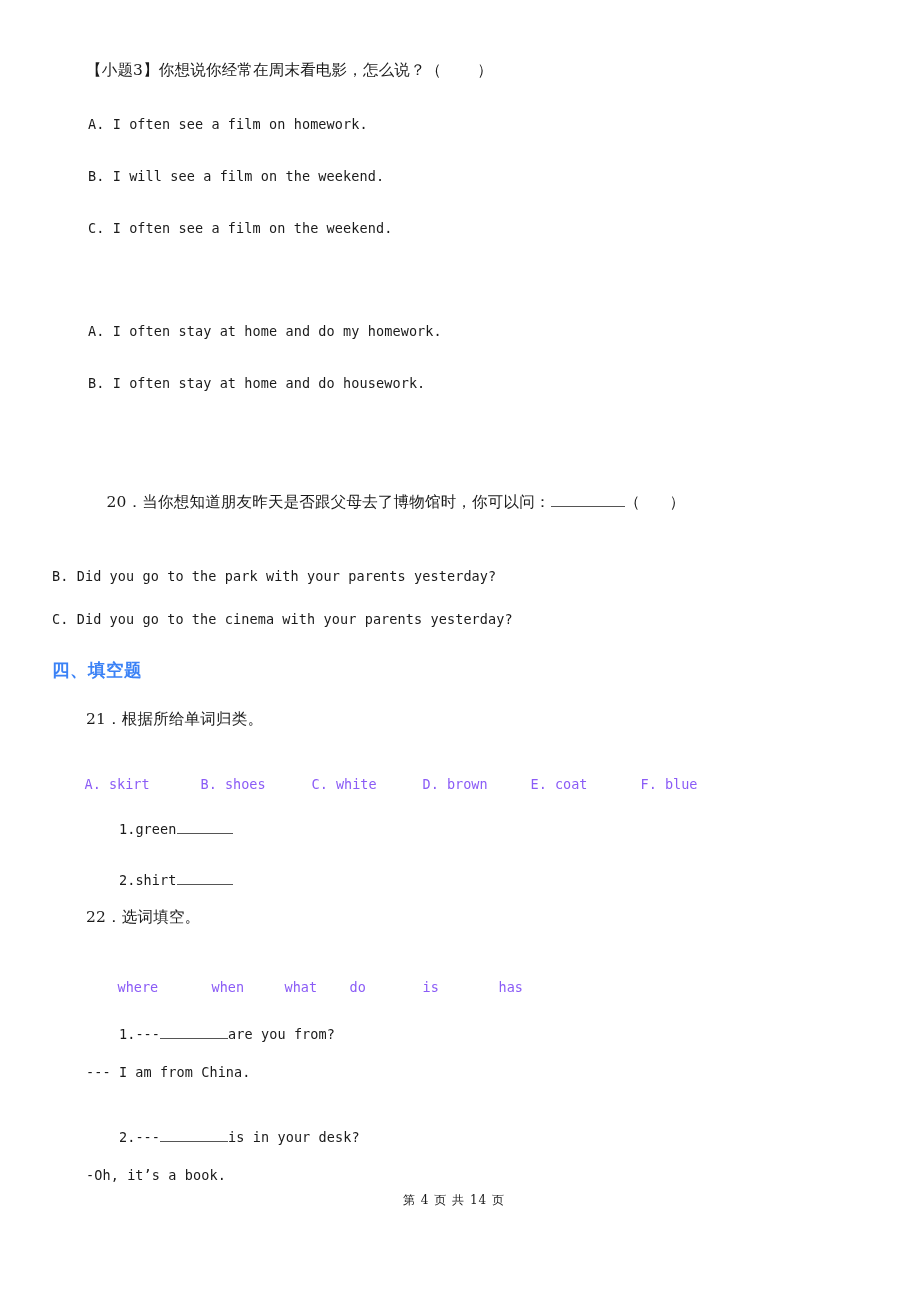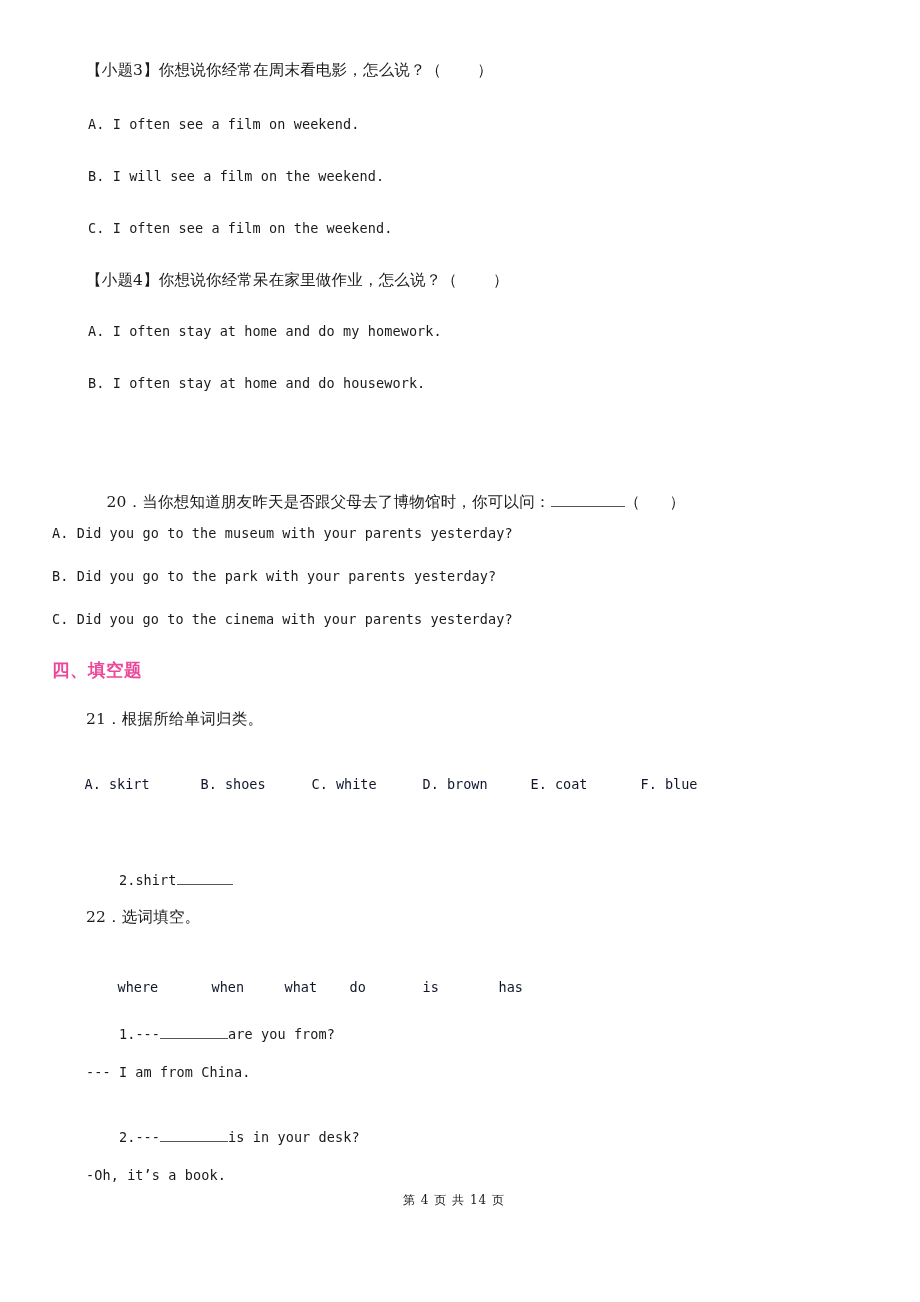--- a/index.html
+++ b/index.html
@@ -44,21 +44,21 @@
     font-size: 13.5px;
     letter-spacing: 0.1px;
   }
 
   
   .section-heading {
     position: absolute;
     font-family: "DejaVu Serif", "Liberation Serif", serif;
     font-size: 17.5px;
     font-weight: bold;
-    color: #ec4899;
+    color: #3b82f6;
     white-space: pre;
     letter-spacing: 0.5px;
   }
 
   
   .footer {
     position: absolute;
     font-family: "DejaVu Serif", "Liberation Serif", serif;
     font-size: 12px;
     color: #1a1a1a;
@@ -77,61 +77,62 @@
 
   .paren {
     letter-spacing: 0;
   }
 
   .wordbank {
     position: absolute;
     white-space: pre;
     font-family: "DejaVu Sans Mono", "Liberation Mono", monospace;
     font-size: 13.5px;
-    color: #0f172a;
+    color: #8b5cf6;
   }
 </style>
 </head>
 <body>
 
 <div class="page">
 
   <div class="line cn" style="left:86px; top:63px;">【小题3】你想说你经常在周末看电影，怎么说？（       ）</div>
 
-  <div class="line en" style="left:88px; top:118px;">A. I often see a film on weekend.</div>
+  <div class="line en" style="left:88px; top:118px;">A. I often see a film on homework.</div>
 
   <div class="line en" style="left:88px; top:170px;">B. I will see a film on the weekend.</div>
 
   <div class="line en" style="left:88px; top:222px;">C. I often see a film on the weekend.</div>
 
-  <div class="line cn" style="left:86px; top:273px;">【小题4】你想说你经常呆在家里做作业，怎么说？（       ）</div>
 
   <div class="line en" style="left:88px; top:325px;">A. I often stay at home and do my homework.</div>
 
   <div class="line en" style="left:88px; top:377px;">B. I often stay at home and do housework.</div>
 
 
   <div class="line cn" style="left:86px; top:479px;">
     <span>20．当你想知道朋友昨天是否跟父母去了博物馆时，你可以问：</span><span class="blank blank-md"></span><span class="paren">（      ）</span>
   </div>
 
-  <div class="line en" style="left:52px; top:527px;">A. Did you go to the museum with your parents yesterday?</div>
 
   <div class="line en" style="left:52px; top:613px;">C. Did you go to the cinema with your parents yesterday?</div>
 
   <div class="line en" style="left:52px; top:570px;">B. Did you go to the park with your parents yesterday?</div>
 
   <div class="section-heading" style="left:52px; top:658px;">四、填空题</div>
 
   <div class="line cn" style="left:86px; top:712px;">21．根据所给单词归类。</div>
 
   <div class="wordbank" style="left:52px; top:760px;">
     <span style="display:inline-block; width:116px;">A. skirt</span><span style="display:inline-block; width:111px;">B. shoes</span><span style="display:inline-block; width:111px;">C. white</span><span style="display:inline-block; width:108px;">D. brown</span><span style="display:inline-block; width:110px;">E. coat</span><span>F. blue</span>
   </div>
 
+  <div class="line en" style="left:86px; top:809px;">
+    <span>1.green</span><span class="blank blank-sm"></span>
+  </div>
 
   <div class="line en" style="left:86px; top:860px;">
     <span>2.shirt</span><span class="blank blank-sm"></span>
   </div>
 
   <div class="line cn" style="left:86px; top:910px;">22．选词填空。</div>
 
   <div class="wordbank" style="left:85px; top:963px;">
     <span style="display:inline-block; width:94px;">where</span><span style="display:inline-block; width:73px;">when</span><span style="display:inline-block; width:65px;">what</span><span style="display:inline-block; width:73px;">do</span><span style="display:inline-block; width:76px;">is</span><span>has</span>
   </div>

